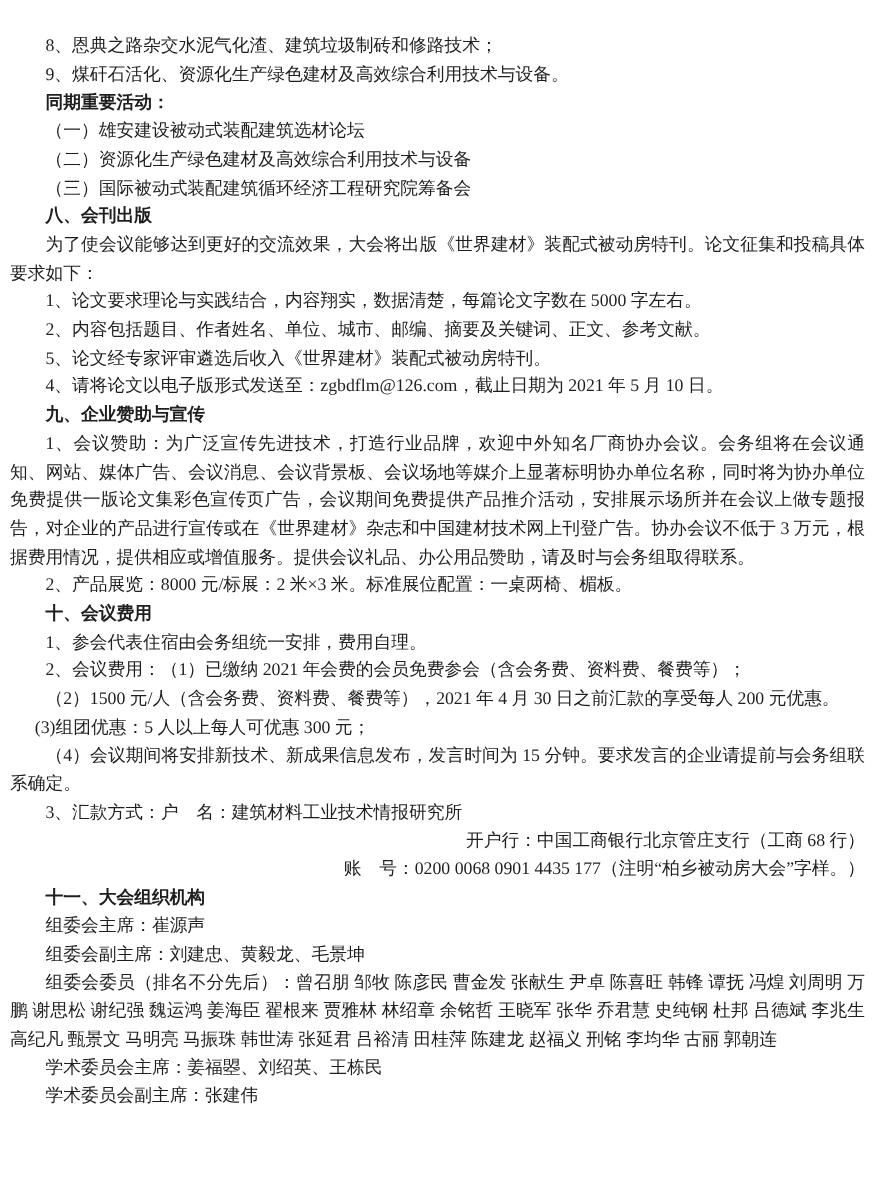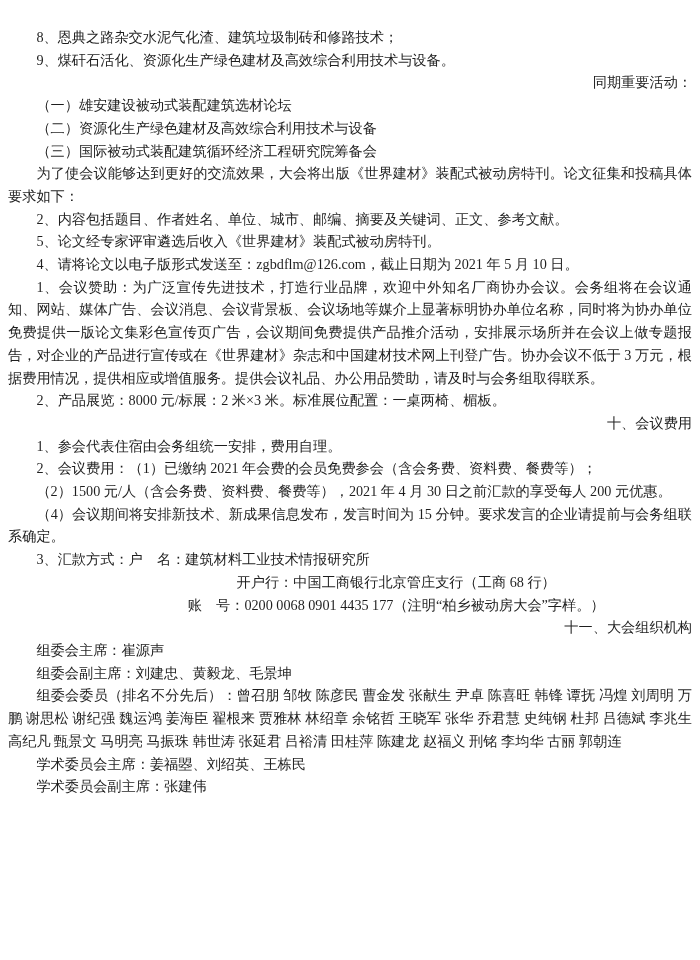--- a/index.html
+++ b/index.html
@@ -23,52 +23,56 @@
   .doc p {
     margin: 0;
     padding: 0;
     text-align: justify;
   }
   p.body {
     text-indent: 2em;
   }
   p.heading {
     text-indent: 2em;
-    font-weight: normal;
-    text-align: right;
+    font-weight: bold;
+    text-align: left;
   }
   p.small-indent {
     text-indent: 1.4em;
   }
   p.bank {
     margin-left: 6.5em;
-    text-align: center;
+    text-align: right;
   }
 </style>
 </head>
 <body>
 
 <div class="page" style="background: rgb(255, 255, 255); color: rgb(30, 30, 30);">
   <div class="doc" id="doc">
       <p class="body">8、恩典之路杂交水泥气化渣、建筑垃圾制砖和修路技术；</p>
       <p class="body">9、煤矸石活化、资源化生产绿色建材及高效综合利用技术与设备。</p>
       <p class="heading">同期重要活动：</p>
       <p class="body">（一）雄安建设被动式装配建筑选材论坛</p>
       <p class="body">（二）资源化生产绿色建材及高效综合利用技术与设备</p>
       <p class="body">（三）国际被动式装配建筑循环经济工程研究院筹备会</p>
+      <p class="heading">八、会刊出版</p>
       <p class="body">为了使会议能够达到更好的交流效果，大会将出版《世界建材》装配式被动房特刊。论文征集和投稿具体要求如下：</p>
+      <p class="body">1、论文要求理论与实践结合，内容翔实，数据清楚，每篇论文字数在 5000 字左右。</p>
       <p class="body">2、内容包括题目、作者姓名、单位、城市、邮编、摘要及关键词、正文、参考文献。</p>
       <p class="body">5、论文经专家评审遴选后收入《世界建材》装配式被动房特刊。</p>
       <p class="body">4、请将论文以电子版形式发送至：zgbdflm@126.com，截止日期为 2021 年 5 月 10 日。</p>
+      <p class="heading">九、企业赞助与宣传</p>
       <p class="body">1、会议赞助：为广泛宣传先进技术，打造行业品牌，欢迎中外知名厂商协办会议。会务组将在会议通知、网站、媒体广告、会议消息、会议背景板、会议场地等媒介上显著标明协办单位名称，同时将为协办单位免费提供一版论文集彩色宣传页广告，会议期间免费提供产品推介活动，安排展示场所并在会议上做专题报告，对企业的产品进行宣传或在《世界建材》杂志和中国建材技术网上刊登广告。协办会议不低于 3 万元，根据费用情况，提供相应或增值服务。提供会议礼品、办公用品赞助，请及时与会务组取得联系。</p>
       <p class="body">2、产品展览：8000 元/标展：2 米×3 米。标准展位配置：一桌两椅、楣板。</p>
       <p class="heading">十、会议费用</p>
       <p class="body">1、参会代表住宿由会务组统一安排，费用自理。</p>
       <p class="body">2、会议费用：（1）已缴纳 2021 年会费的会员免费参会（含会务费、资料费、餐费等）；</p>
       <p class="body">（2）1500 元/人（含会务费、资料费、餐费等），2021 年 4 月 30 日之前汇款的享受每人 200 元优惠。</p>
+      <p class="small-indent">(3)组团优惠：5 人以上每人可优惠 300 元；</p>
       <p class="body">（4）会议期间将安排新技术、新成果信息发布，发言时间为 15 分钟。要求发言的企业请提前与会务组联系确定。</p>
       <p class="body">3、汇款方式：户　名：建筑材料工业技术情报研究所</p>
       <p class="bank">开户行：中国工商银行北京管庄支行（工商 68 行）</p>
       <p class="bank">账　号：0200 0068 0901 4435 177（注明“柏乡被动房大会”字样。）</p>
       <p class="heading">十一、大会组织机构</p>
       <p class="body">组委会主席：崔源声</p>
       <p class="body">组委会副主席：刘建忠、黄毅龙、毛景坤</p>
       <p class="body">组委会委员（排名不分先后）：曾召朋 邹牧 陈彦民 曹金发 张献生 尹卓 陈喜旺 韩锋 谭抚 冯煌 刘周明 万鹏 谢思松 谢纪强 魏运鸿 姜海臣 翟根来 贾雅林 林绍章 余铭哲 王晓军 张华 乔君慧 史纯钢 杜邦 吕德斌 李兆生 高纪凡 甄景文 马明亮 马振珠 韩世涛 张延君 吕裕清 田桂萍 陈建龙 赵福义 刑铭 李均华 古丽 郭朝连</p>
       <p class="body">学术委员会主席：姜福曌、刘绍英、王栋民</p>
       <p class="body">学术委员会副主席：张建伟</p>

